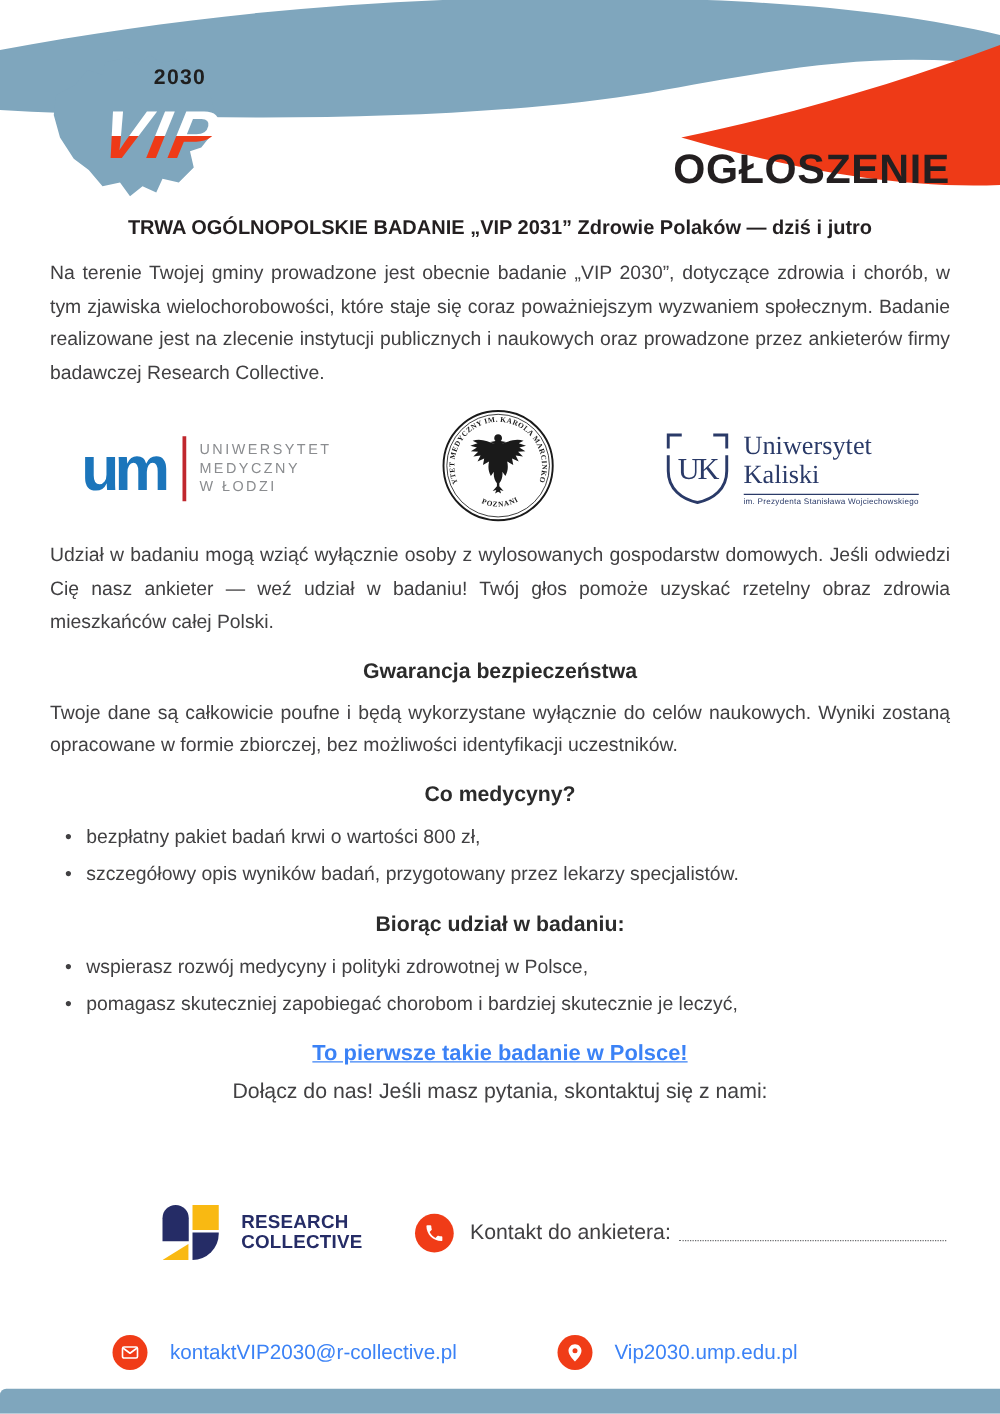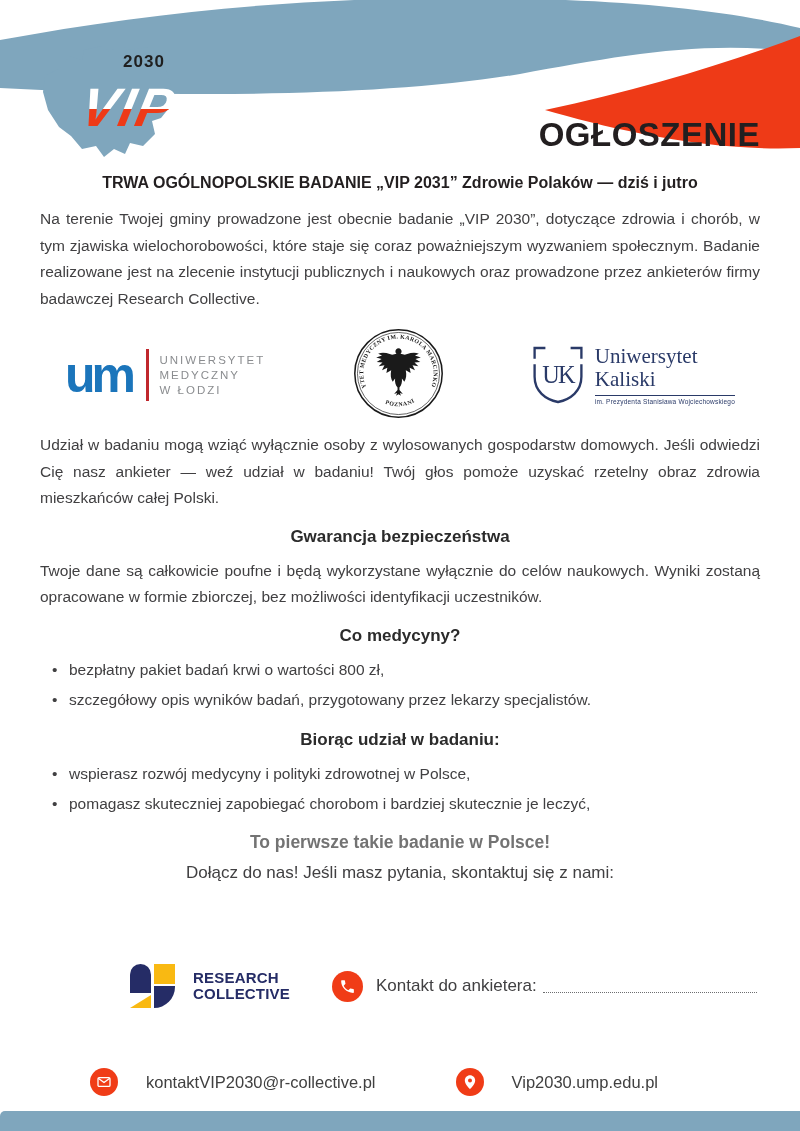--- a/index.html
+++ b/index.html
@@ -24,21 +24,21 @@
   .um-lines{font-size:11.5px;letter-spacing:2px;line-height:15px;color:#8a8c8f;}
   .uk-block{display:flex;align-items:center;}
   .uk-text{margin-left:10px;color:#2a3a68;}
   .uk-name{font-family:"Liberation Serif","DejaVu Serif",serif;font-size:21px;line-height:23px;}
   .uk-sub{font-size:6.5px;border-top:1px solid #2a3a68;margin-top:4px;padding-top:2px;letter-spacing:.2px;}
   .section-heading{margin:14px 0 0;text-align:center;font-size:17px;line-height:22px;font-weight:700;color:#2b2b2b;}
   .section-heading.first{margin-top:16px;}
   .bullets{margin:8px 0 0;padding:0 0 0 12px;list-style:none;}
   .bullets li{position:relative;padding-left:17px;font-size:15.5px;line-height:30px;color:#414042;}
   .bullets li::before{content:"•";position:absolute;left:0;top:0;color:#414042;}
-  .closing-headline{margin:12px 0 0;text-align:center;font-size:17.5px;line-height:22px;font-weight:700;color:#737373;}
+  .closing-headline{margin:12px 0 0;text-align:center;font-size:17.5px;line-height:22px;font-weight:700;color:#3b82f6;text-decoration:underline;}
   .closing-invite{margin:8px 0 0;text-align:center;font-size:17px;line-height:24px;color:#414042;}
   
   .contact-row{position:absolute;top:964px;left:0;width:800px;box-sizing:border-box;
     display:flex;align-items:center;padding:0 43px 0 130px;}
   .rc-logo{position:relative;width:50px;height:44px;flex:0 0 auto;}
   .rc-a{position:absolute;left:0;top:0;width:21px;height:29px;background:#252c66;border-radius:11px 11px 0 0;}
   .rc-b{position:absolute;left:24px;top:0;width:21px;height:20px;background:#f9b912;}
   .rc-c{position:absolute;left:24px;top:22px;width:21px;height:22px;background:#252c66;border-radius:0 0 21px 0;}
   .rc-d{position:absolute;left:0;top:31px;width:21px;height:13px;background:#f9b912;
     clip-path:polygon(100% 0,100% 100%,0 100%);}
@@ -47,21 +47,21 @@
     display:flex;align-items:center;justify-content:center;flex:0 0 auto;}
   .contact-label{margin-left:13px;font-size:17px;color:#414042;white-space:nowrap;}
   .dotted-line{flex:1;height:13px;border-bottom:1.5px dotted #6d6e70;margin-left:6px;}
   
   .footer-links{position:absolute;top:1068px;left:0;width:800px;box-sizing:border-box;
     display:flex;align-items:center;padding-left:90px;}
   .link-group{display:flex;align-items:center;}
   .link-group + .link-group{margin-left:80px;}
   .round-badge{width:28px;height:28px;border-radius:50%;background:#f03c17;
     display:flex;align-items:center;justify-content:center;flex:0 0 auto;}
-  .link-text{margin-left:28px;font-size:16.5px;color:#404040;}
+  .link-text{margin-left:18px;font-size:16.5px;color:#3b82f6;}
   
   .footer-band{position:absolute;left:0;top:1111px;width:800px;height:20px;background:#7fa6bd;
     border-top-left-radius:5px;}
 </style>
 </head>
 <body>
 
 <div class="header-waves">
   <svg width="800" height="170" viewBox="0 0 800 170" xmlns="http://www.w3.org/2000/svg">
     <path fill="#7fa6bd" d="M0,40 C150,12 300,-2 455,-2 C610,-2 715,8 800,28 L800,52 C700,40 620,56 520,74 C380,97 180,98 0,88 Z"></path>

